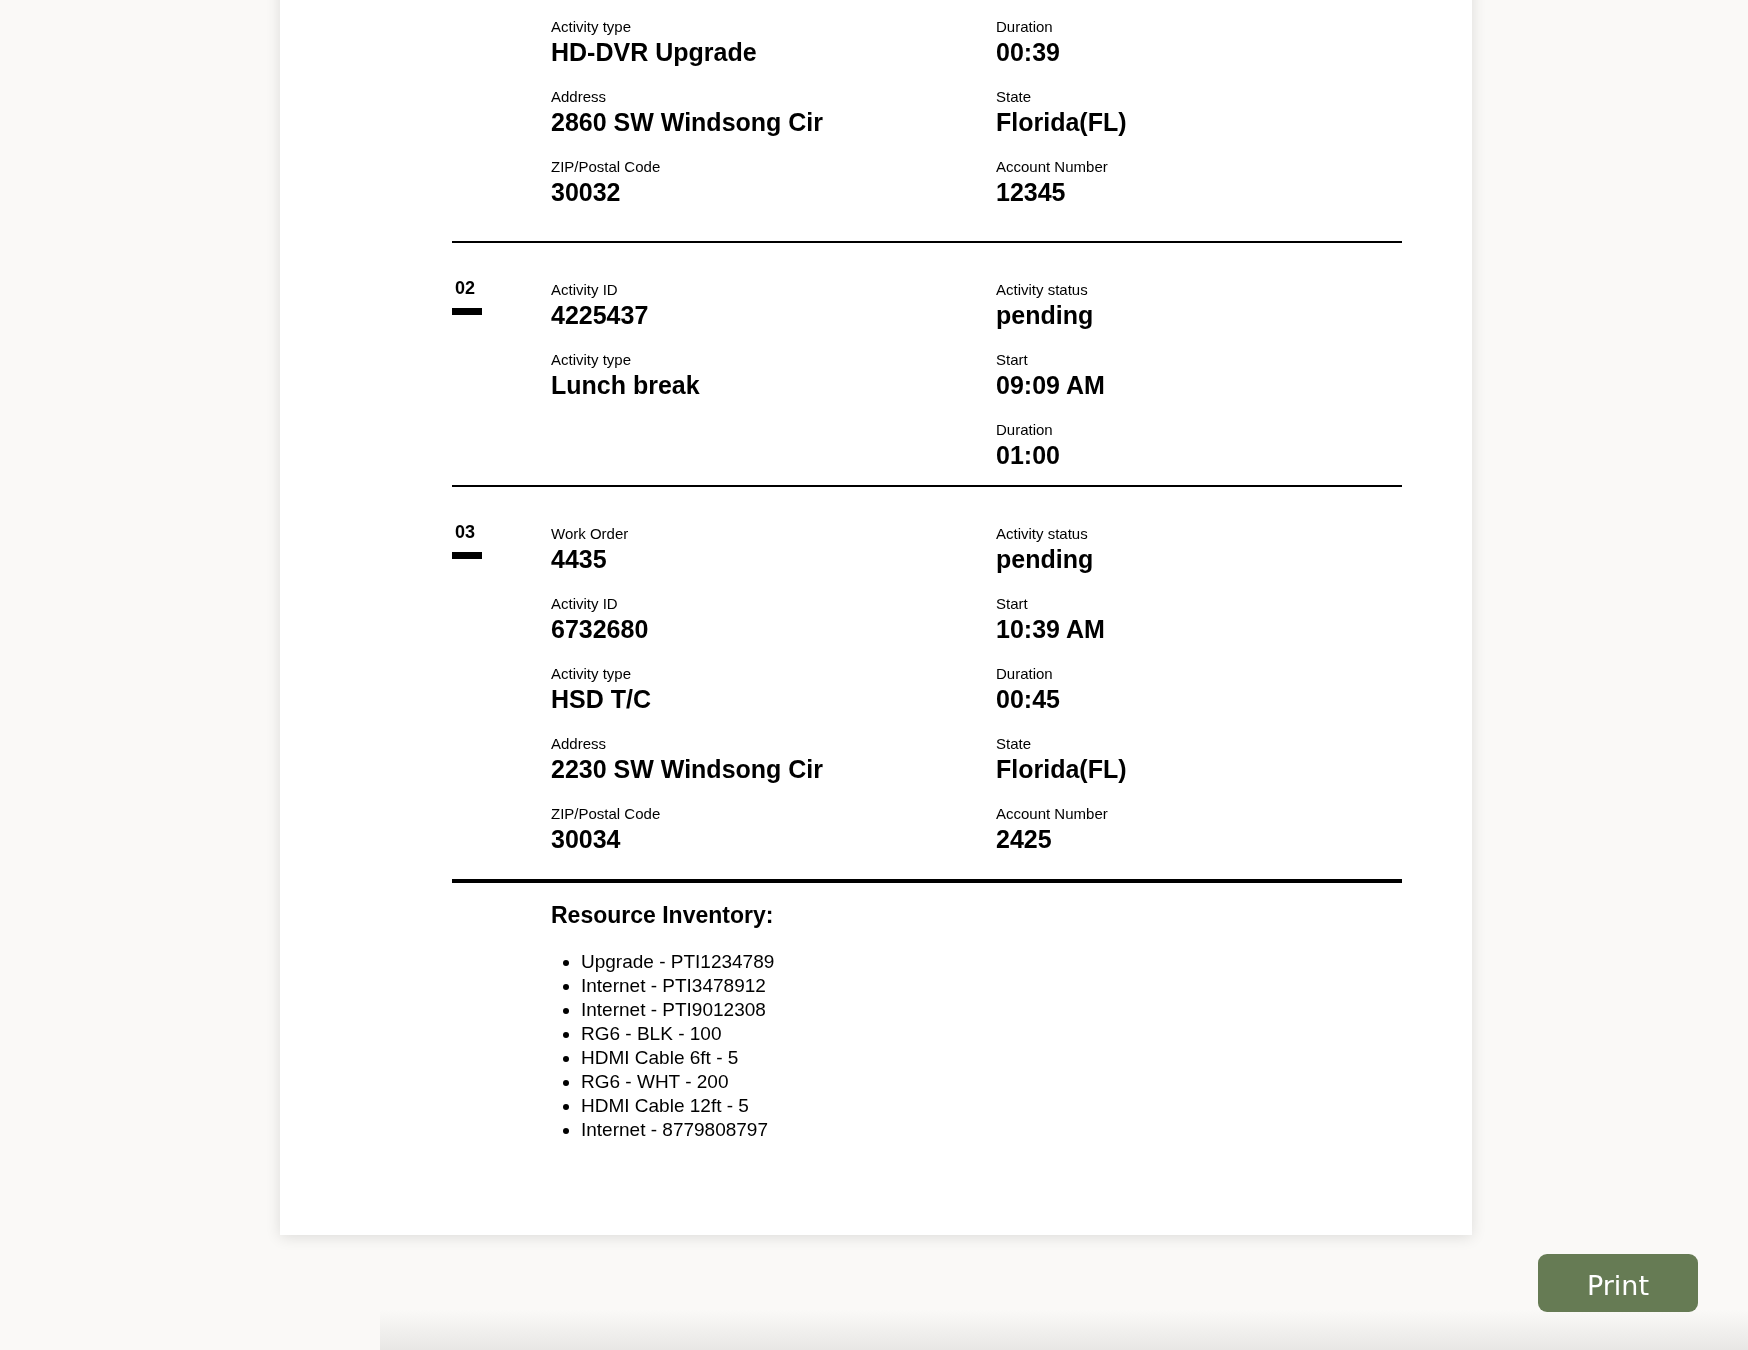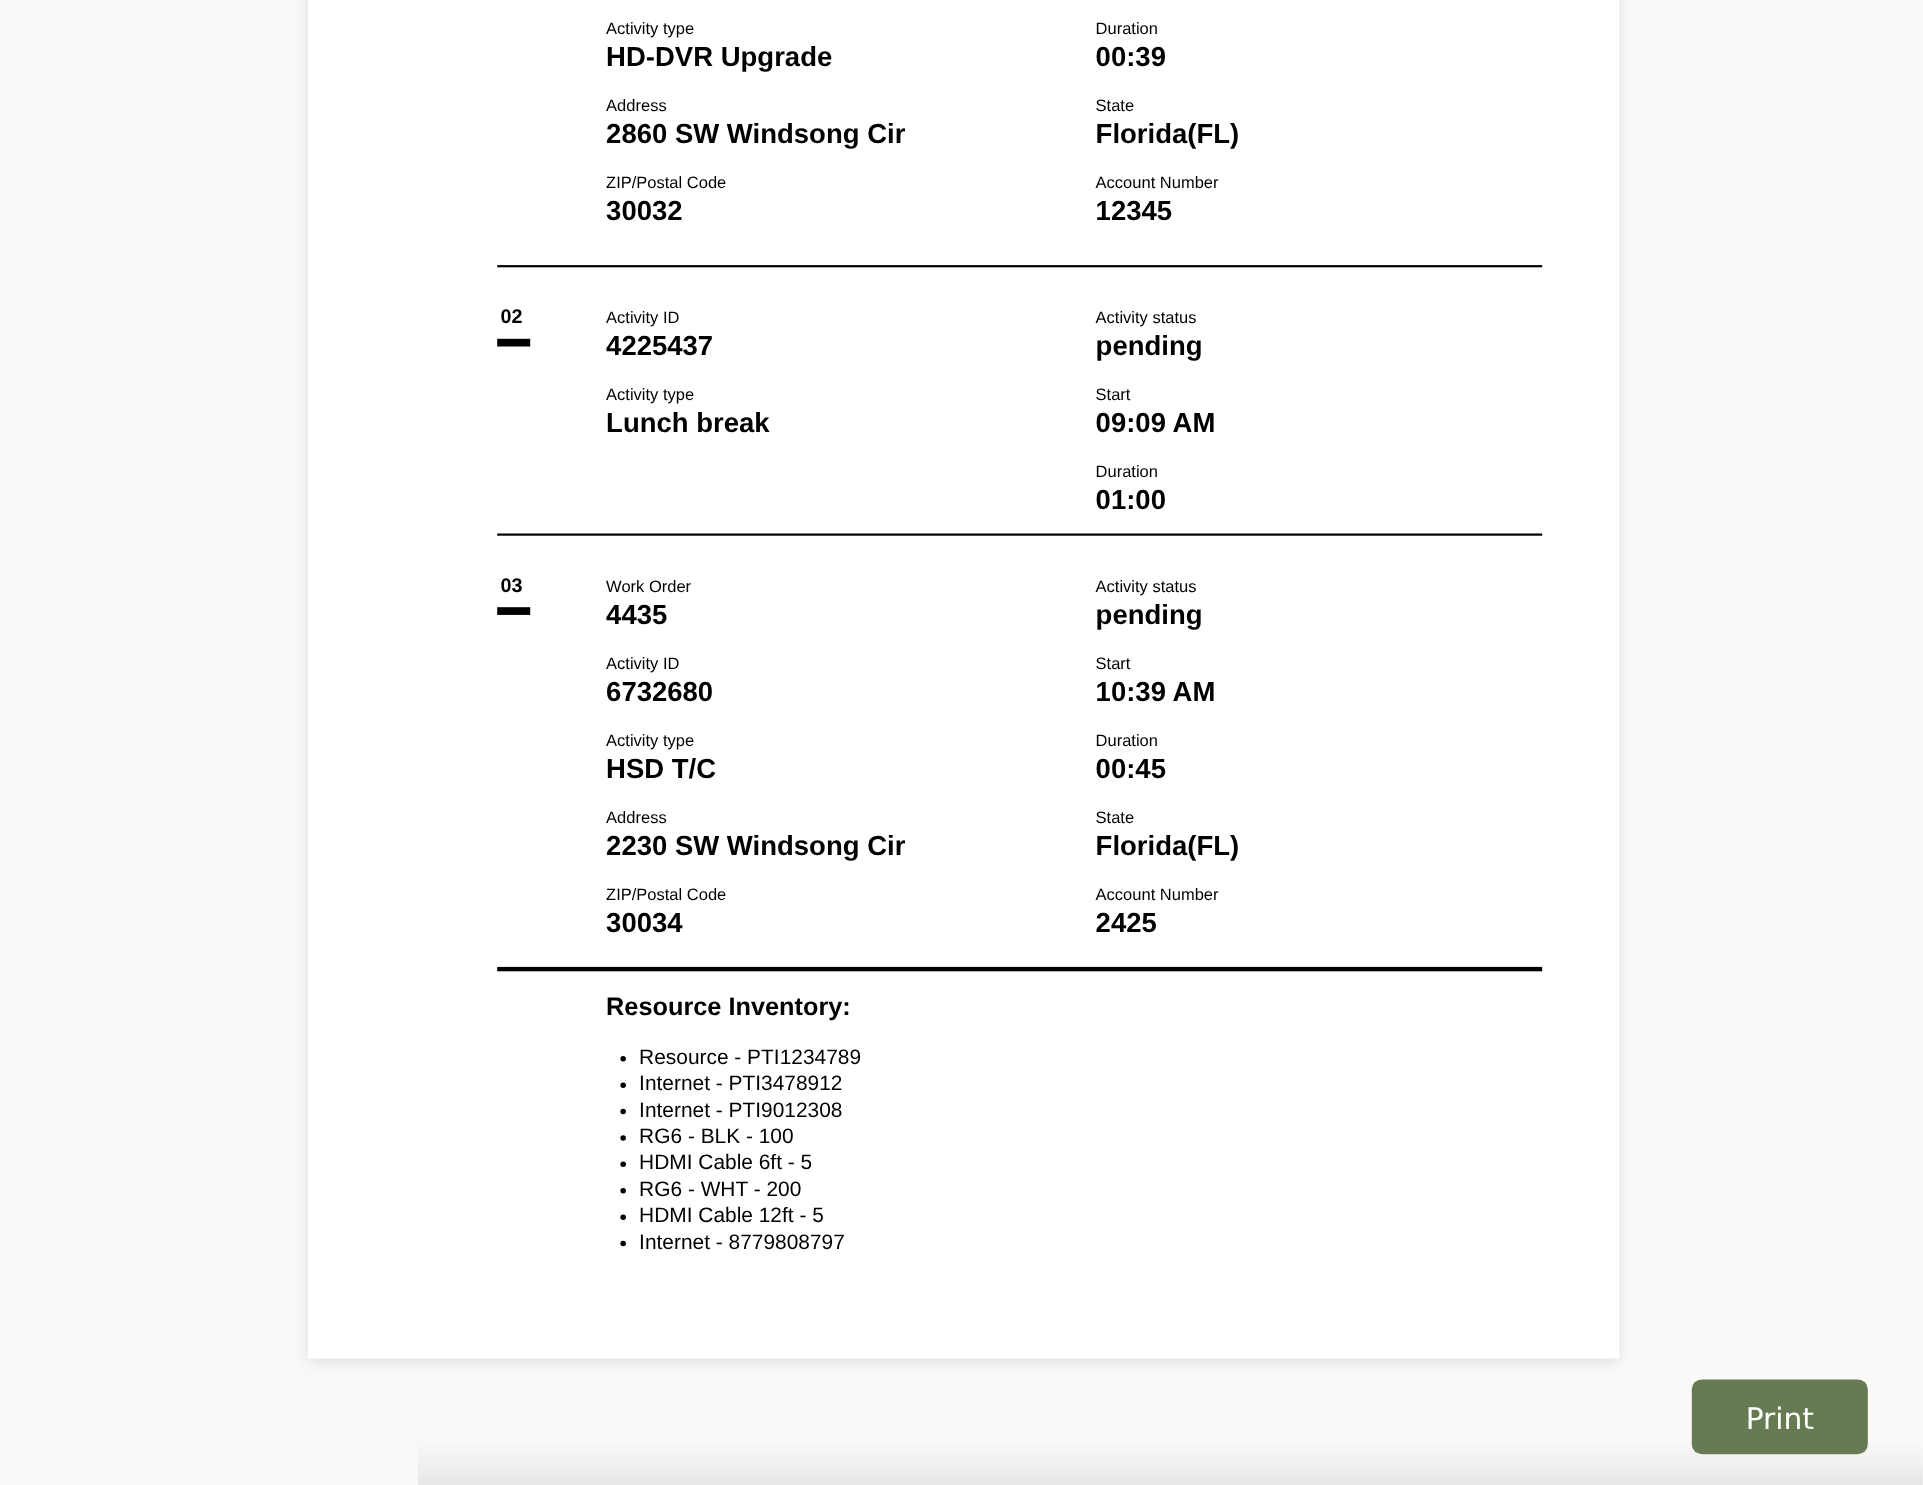--- a/index.html
+++ b/index.html
@@ -36,21 +36,21 @@
   .divider {
     position: absolute; left: 172px; width: 950px; height: 2px; background: #000;
   }
   .divider.thick { height: 4px; }
   .inventory {
     position: absolute; left: 271px; top: 922px;
   }
   .inv-title { font-size: 23px; font-weight: bold; margin: 0 0 21px 0; }
   .inv-list { margin: 0; padding-left: 30px; font-size: 19px; line-height: 24px; }
   .print-btn {
-    position: absolute; left: 1538px; top: 1254px; width: 160px; height: 68px;
+    position: absolute; left: 1538px; top: 1254px; width: 160px; height: 58px;
     background: #667b54; color: #fff; border: none; border-radius: 9px;
     font-family: "DejaVu Sans", sans-serif; font-size: 27px; cursor: pointer;
     padding-top: 6px;
   }
 </style>
 </head>
 <body>
 
 <div class="page">
 
@@ -173,21 +173,21 @@
         <span class="field-value">2425</span>
       </div>
     </div>
   </div>
 
   <div class="divider thick" style="top:899px;"></div>
 
   <div class="inventory">
     <h3 class="inv-title">Resource Inventory:</h3>
     <ul class="inv-list">
-      <li>Resource - PTI1234789</li>
+      <li>Upgrade - PTI1234789</li>
       <li>Internet - PTI3478912</li>
       <li>Internet - PTI9012308</li>
       <li>RG6 - BLK - 100</li>
       <li>HDMI Cable 6ft - 5</li>
       <li>RG6 - WHT - 200</li>
       <li>HDMI Cable 12ft - 5</li>
       <li>Internet - 8779808797</li>
     </ul>
   </div>
 </div>

